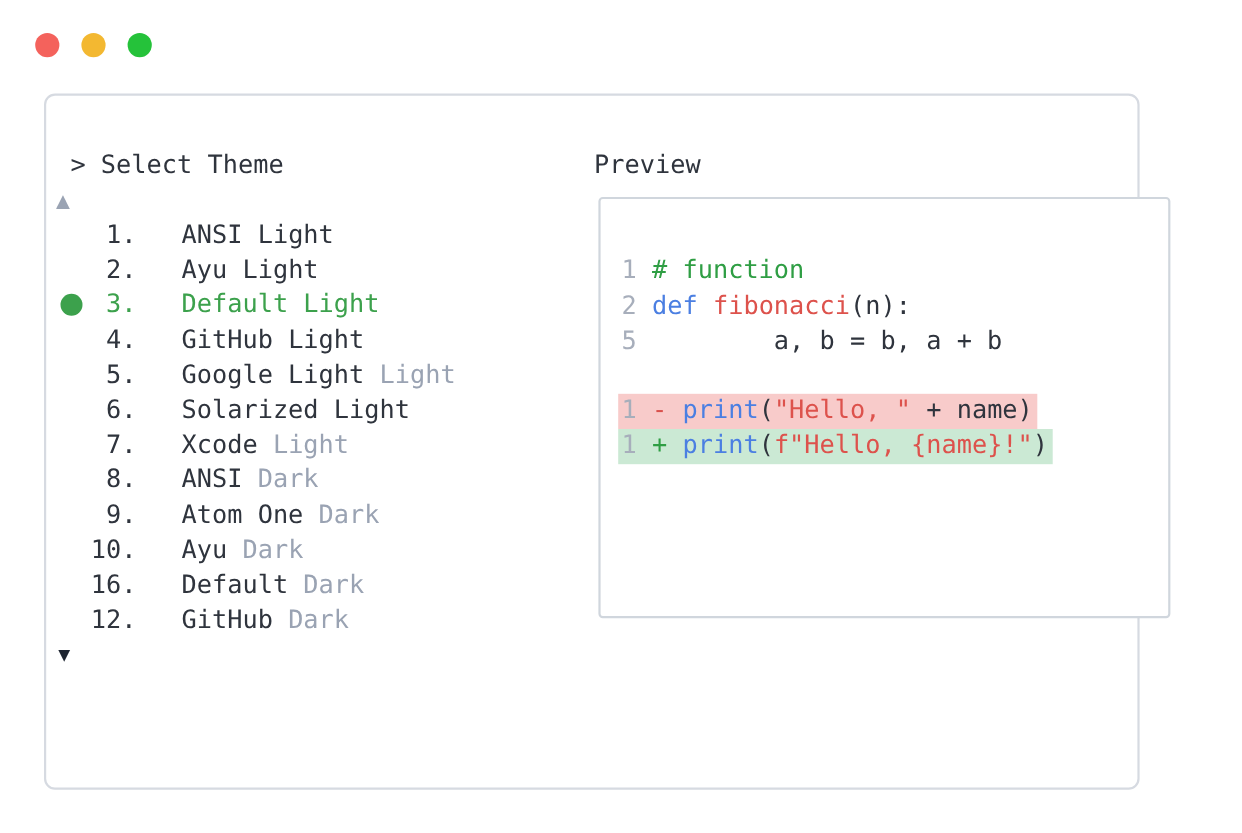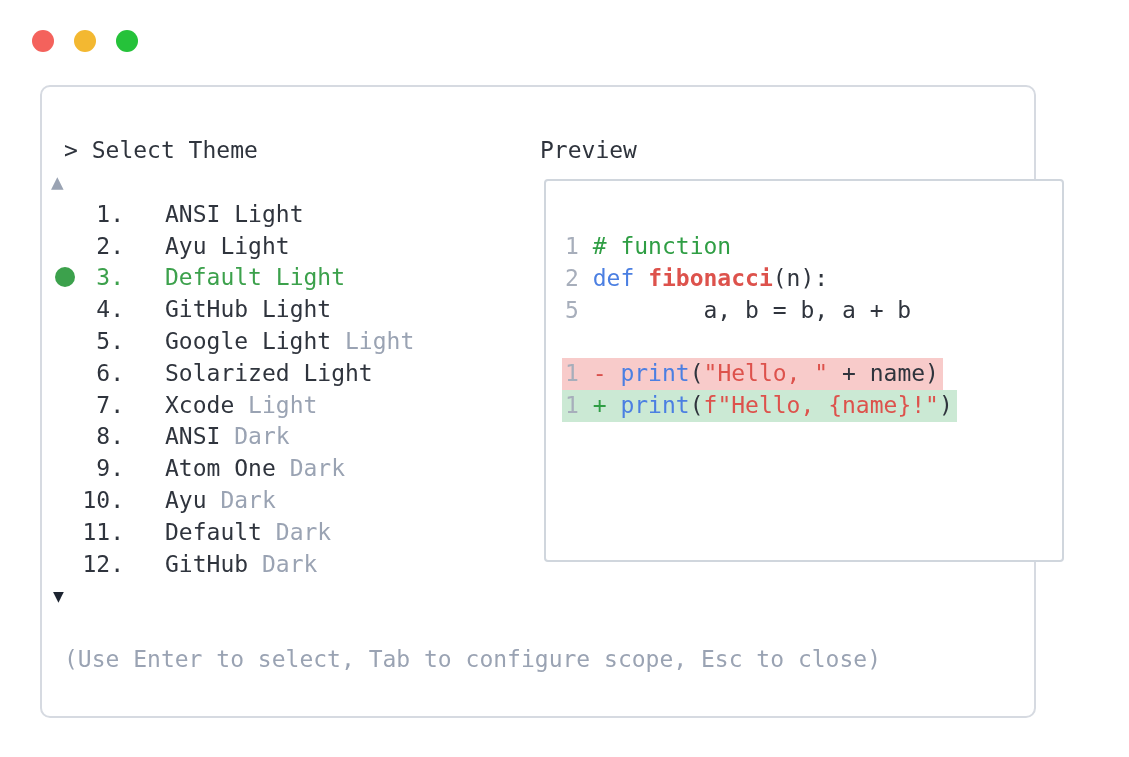--- a/index.html
+++ b/index.html
@@ -65,21 +65,21 @@
   .preview-pane{
     position:absolute;left:502px;top:92px;width:520px;height:383px;
     border:2px solid var(--preview-border);border-radius:4px;background:#fff;
     padding:50px 0 0 19px;overflow:hidden;
   }
   .cline{white-space:pre;height:31.8px;line-height:31.8px;width:fit-content;}
   .cline.del{background:var(--diff-del-bg);padding:0 4px 0 3px;margin-left:-3px;}
   .cline.add{background:var(--diff-add-bg);padding:0 4px 0 3px;margin-left:-3px;}
   .ln{color:var(--line-number);}
   .kw{color:var(--keyword-blue);}
-  .fn{color:var(--function-red);font-weight:bold;}
+  .fn{color:var(--function-red);}
   .str{color:var(--string-red);}
   .com{color:var(--comment-green);}
   .plain{color:var(--text-dark);}
   .del-m{color:var(--del-marker-red);}
   .add-m{color:var(--add-marker-green);}
 </style>
 </head>
 <body>
 
 <div class="traffic-lights">
@@ -97,27 +97,26 @@
       <div class="trow"><span class="bullet-slot"></span><span class="num">1.</span><span class="tname">ANSI</span><span class="suffix"> Light</span></div>
       <div class="trow"><span class="bullet-slot"></span><span class="num">2.</span><span class="tname">Ayu</span><span class="suffix"> Light</span></div>
       <div class="trow selected"><span class="bullet-slot"><span class="bullet"></span></span><span class="num">3.</span><span class="tname">Default</span><span class="suffix"> Light</span></div>
       <div class="trow"><span class="bullet-slot"></span><span class="num">4.</span><span class="tname">GitHub</span><span class="suffix"> Light</span></div>
       <div class="trow"><span class="bullet-slot"></span><span class="num">5.</span><span class="tname">Google Light</span><span class="suffix muted"> Light</span></div>
       <div class="trow"><span class="bullet-slot"></span><span class="num">6.</span><span class="tname">Solarized</span><span class="suffix"> Light</span></div>
       <div class="trow"><span class="bullet-slot"></span><span class="num">7.</span><span class="tname">Xcode</span><span class="suffix muted"> Light</span></div>
       <div class="trow"><span class="bullet-slot"></span><span class="num">8.</span><span class="tname">ANSI</span><span class="suffix muted"> Dark</span></div>
       <div class="trow"><span class="bullet-slot"></span><span class="num">9.</span><span class="tname">Atom One</span><span class="suffix muted"> Dark</span></div>
       <div class="trow"><span class="bullet-slot"></span><span class="num">10.</span><span class="tname">Ayu</span><span class="suffix muted"> Dark</span></div>
-      <div class="trow"><span class="bullet-slot"></span><span class="num">11.</span><span class="tname">Default</span><span class="suffix muted"> Dark</span></div>
+      <div class="trow"><span class="bullet-slot"></span><span class="num">16.</span><span class="tname">Default</span><span class="suffix muted"> Dark</span></div>
       <div class="trow"><span class="bullet-slot"></span><span class="num">12.</span><span class="tname">GitHub</span><span class="suffix muted"> Dark</span></div>
     </div>
 
   <button class="scroll-down">▼</button>
 
-  <div class="hint">(Use Enter to select, Tab to configure scope, Esc to close)</div>
 
   <div class="preview-title">Preview</div>
 
   <div class="preview-pane">
     <div id="code-block">
         <div class="cline"><span class="ln">1</span><span class="plain"> </span><span class="com"># function</span></div>
         <div class="cline"><span class="ln">2</span><span class="plain"> </span><span class="kw">def</span><span class="plain"> </span><span class="fn">fibonacci</span><span class="plain">(n):</span></div>
         <div class="cline"><span class="ln">5</span><span class="plain"> </span><span class="plain">        a, b = b, a + b</span></div>
         <div class="cline"></div>
         <div class="cline del"><span class="ln">1</span><span class="plain"> </span><span class="del-m">- </span><span class="kw">print</span><span class="plain">(</span><span class="str">"Hello, "</span><span class="plain"> + name)</span></div>

